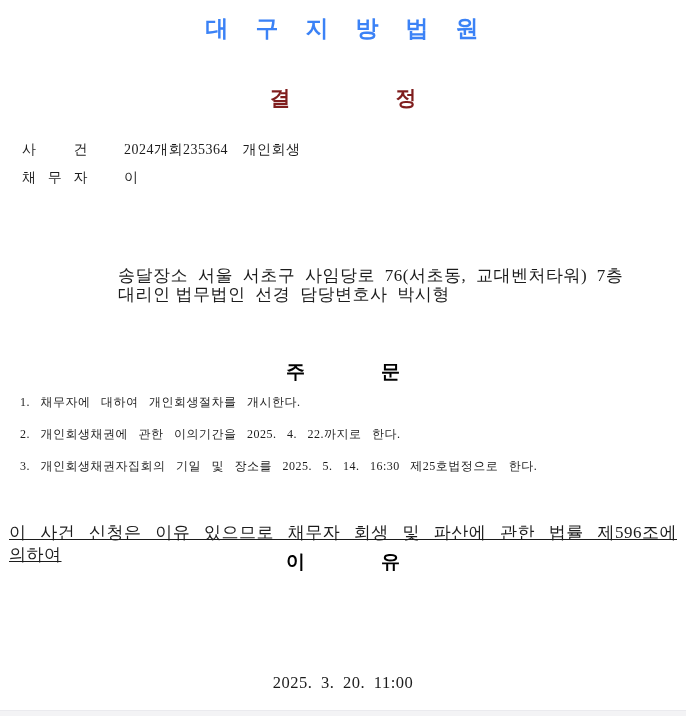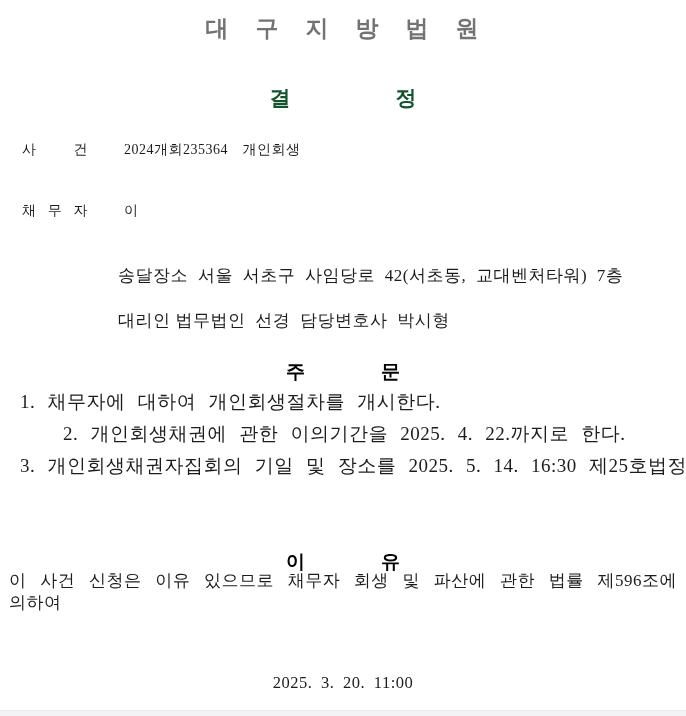--- a/index.html
+++ b/index.html
@@ -10,80 +10,80 @@
     background: #ffffff;
     overflow: hidden;
     font-family: "Liberation Serif", "DejaVu Serif", serif;
     color: #1c1c1c;
   }
   
   .court-title {
     position: absolute; top: 13px; left: 0; width: 100%;
     text-align: center;
     font-family: "Liberation Sans", "DejaVu Sans", sans-serif;
-    font-weight: 700; font-size: 23px; color: #737373;
+    font-weight: 700; font-size: 23px; color: #3b82f6;
     letter-spacing: 2px;
   }
   .doc-type {
     position: absolute; top: 84px; left: 0; width: 100%;
     text-align: center;
     font-family: "Liberation Sans", "DejaVu Sans", sans-serif;
-    font-weight: 700; font-size: 21px; color: #14532d;
+    font-weight: 700; font-size: 21px; color: #7f1d1d;
   }
   .section-heading {
     position: absolute; left: 0; width: 100%;
     text-align: center;
     font-family: Liberation Sans, sans-serif;
     font-weight: 700; font-size: 19px; color: #000000;
   }
   .heading-order  { top: 359px; }
   .heading-reason { top: 521px; margin-top: 28px; }
 
   
   .case-row {
     position: absolute; left: 22px; right: 16px;
     font-size: 14px; line-height: 22px; word-spacing: 6px;
     letter-spacing: 0.5px; white-space: nowrap;
   }
   .row-case   { top: 139px; }
-  .row-debtor { top: 167px; margin-top: 33px; }
+  .row-debtor { top: 167px; }
   .case-label {
     display: inline-block; width: 66px;
     text-align: justify; text-align-last: justify;
     word-spacing: 0; vertical-align: top;
   }
   .case-value { margin-left: 26px; }
 
   .party-row {
     position: absolute; left: 118px; right: 16px;
     font-size: 17px; line-height: 22px; word-spacing: 5px;
     letter-spacing: 0.5px; white-space: nowrap;
   }
   .row-service  { top: 265px; }
-  .row-attorney { top: 310px; }
+  .row-attorney { top: 284px; }
   .party-label-wide { margin-right: 10px; }
   .party-label      { margin-right: 5px; }
 
   
   .order-item {
     position: absolute; left: 20px; right: 14px;
-    font-size: 19px; line-height: 22px; word-spacing: 7px;
+    font-size: 12px; line-height: 22px; word-spacing: 7px;
     letter-spacing: 0.5px; white-space: nowrap;
   }
   .item-0 { top: 391px; }
-  .item-1 { top: 423px; margin-left: 43px; }
+  .item-1 { top: 423px; }
   .item-2 { top: 455px; }
 
   
   .reason-line {
     position: absolute; left: 9px; right: 9px;
     font-size: 17px; line-height: 22px; word-spacing: 7px;
     letter-spacing: 0.5px;
   }
-  .line-0 { top: 570px; text-align: justify; text-align-last: justify; }
+  .line-0 { top: 522px; text-align: justify; text-align-last: justify; text-decoration: underline; }
   .line-1 { top: 588px; }
 
   
   .decision-date {
     position: absolute; top: 673px; left: 0; width: 100%;
     text-align: center; font-size: 16.5px; word-spacing: 4px;
     letter-spacing: 0.5px;
   }
 
   
@@ -106,21 +106,21 @@
     <span class="case-label">사 건</span>
     <span class="case-value">2024개회235364　개인회생</span>
   </div>
 
   <div class="case-row row-debtor">
     <span class="case-label">채 무 자</span>
     <span class="case-value">이</span>
   </div>
 
   <div class="party-row row-service">
-    <span class="party-label-wide">송달장소</span><span>서울 서초구 사임당로 42(서초동, 교대벤처타워) 7층</span>
+    <span class="party-label-wide">송달장소</span><span>서울 서초구 사임당로 76(서초동, 교대벤처타워) 7층</span>
   </div>
 
   <div class="party-row row-attorney">
     <span class="party-label">대리인</span><span>법무법인 선경 담당변호사 박시형</span>
   </div>
 
   <div class="section-heading heading-order">주　　　　문</div>
 
   <div class="order-item item-0">1. 채무자에 대하여 개인회생절차를 개시한다.</div>
   <div class="order-item item-1">2. 개인회생채권에 관한 이의기간을 2025. 4. 22.까지로 한다.</div>

